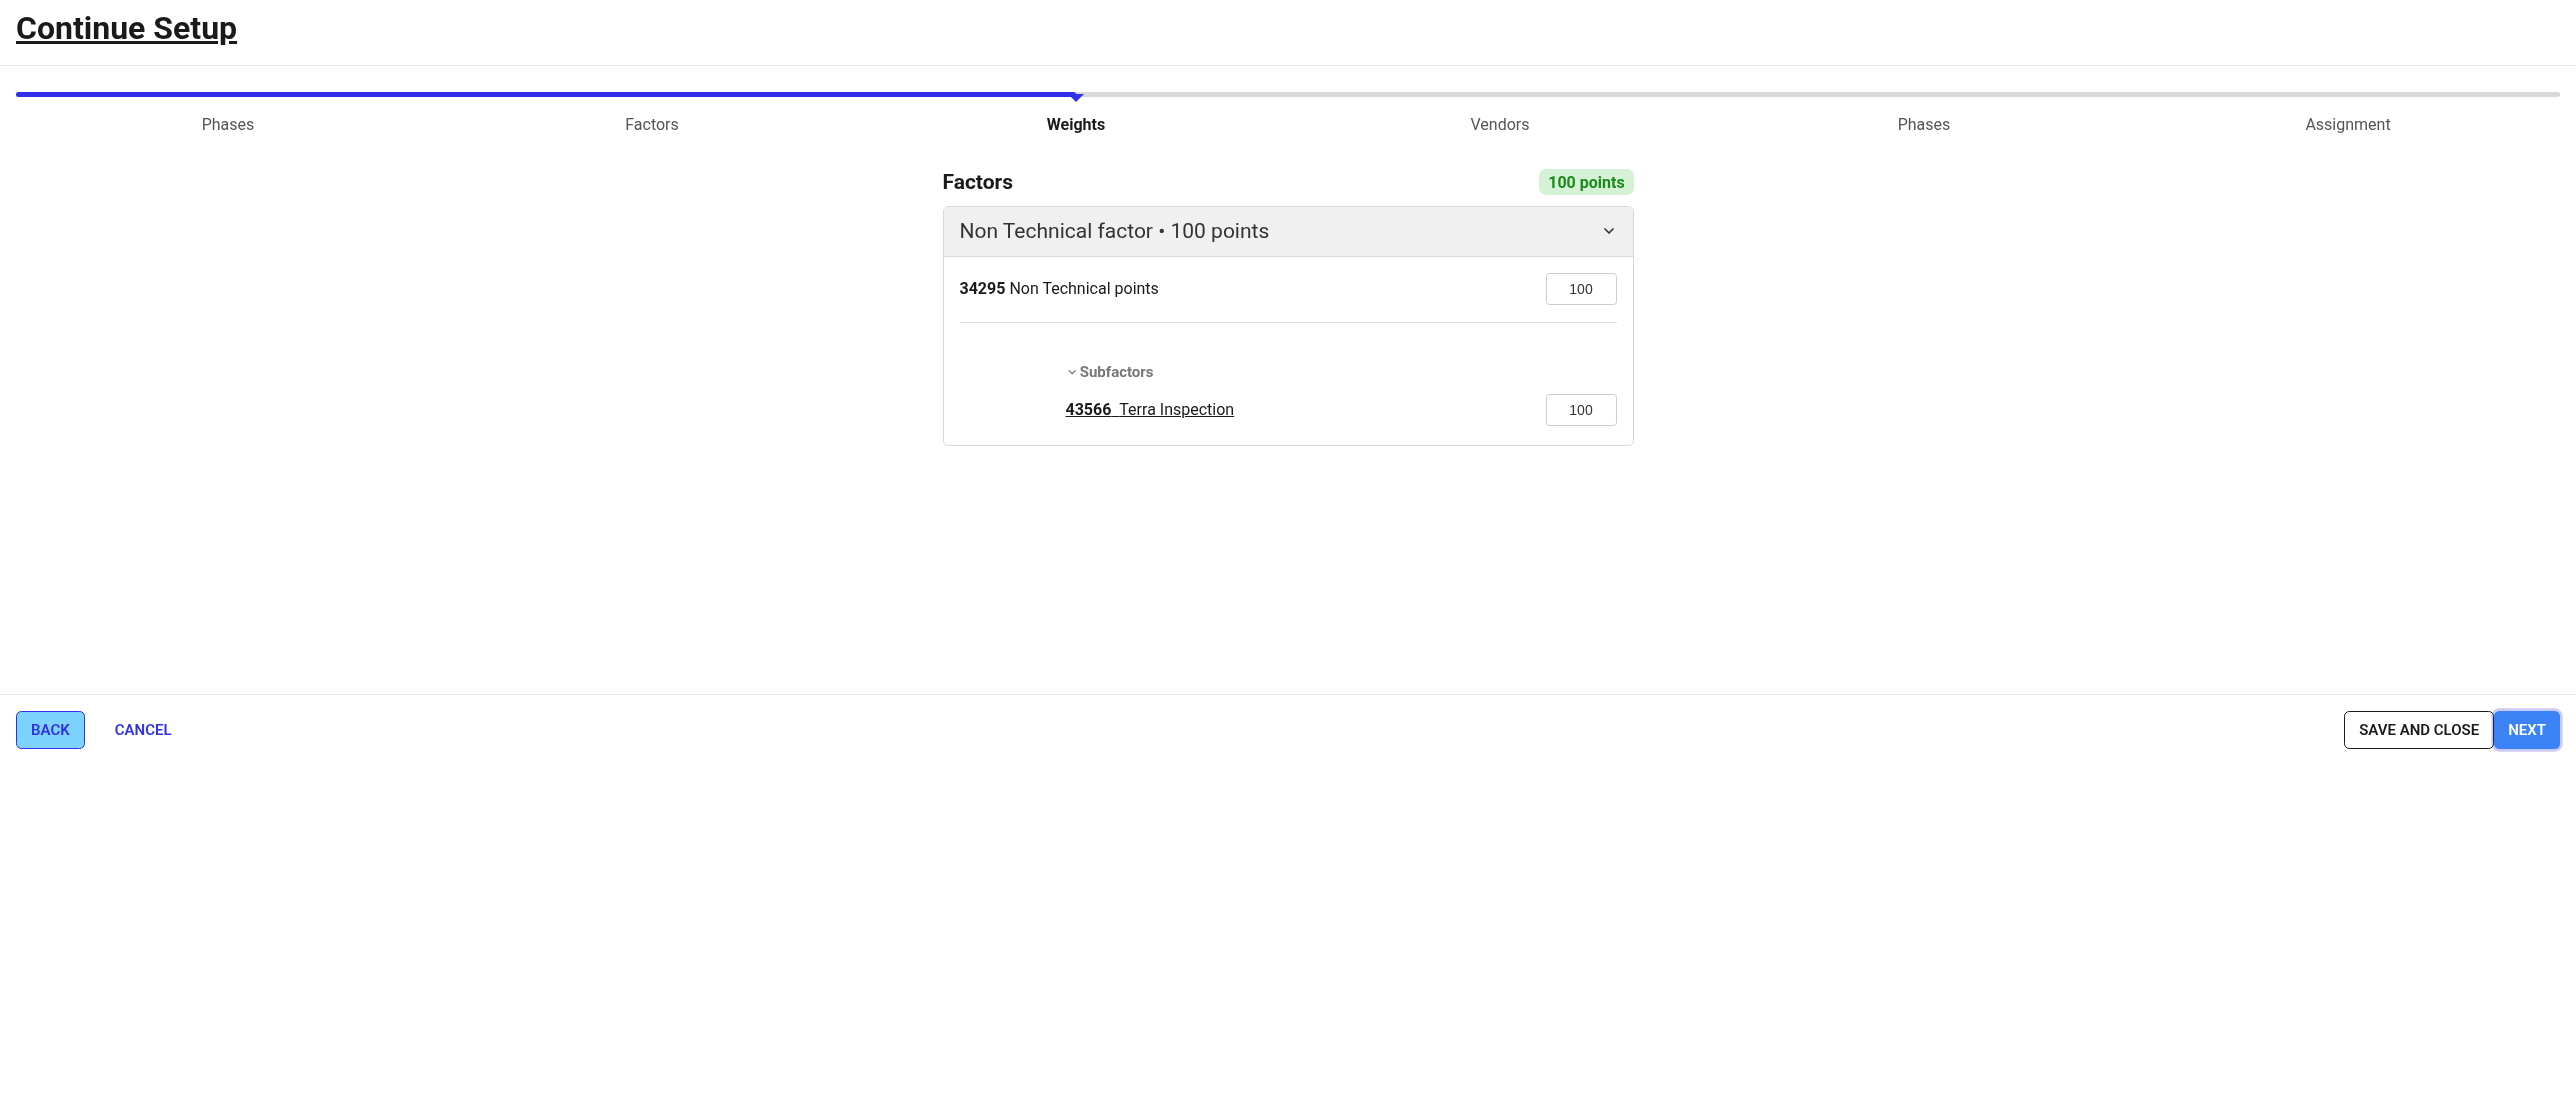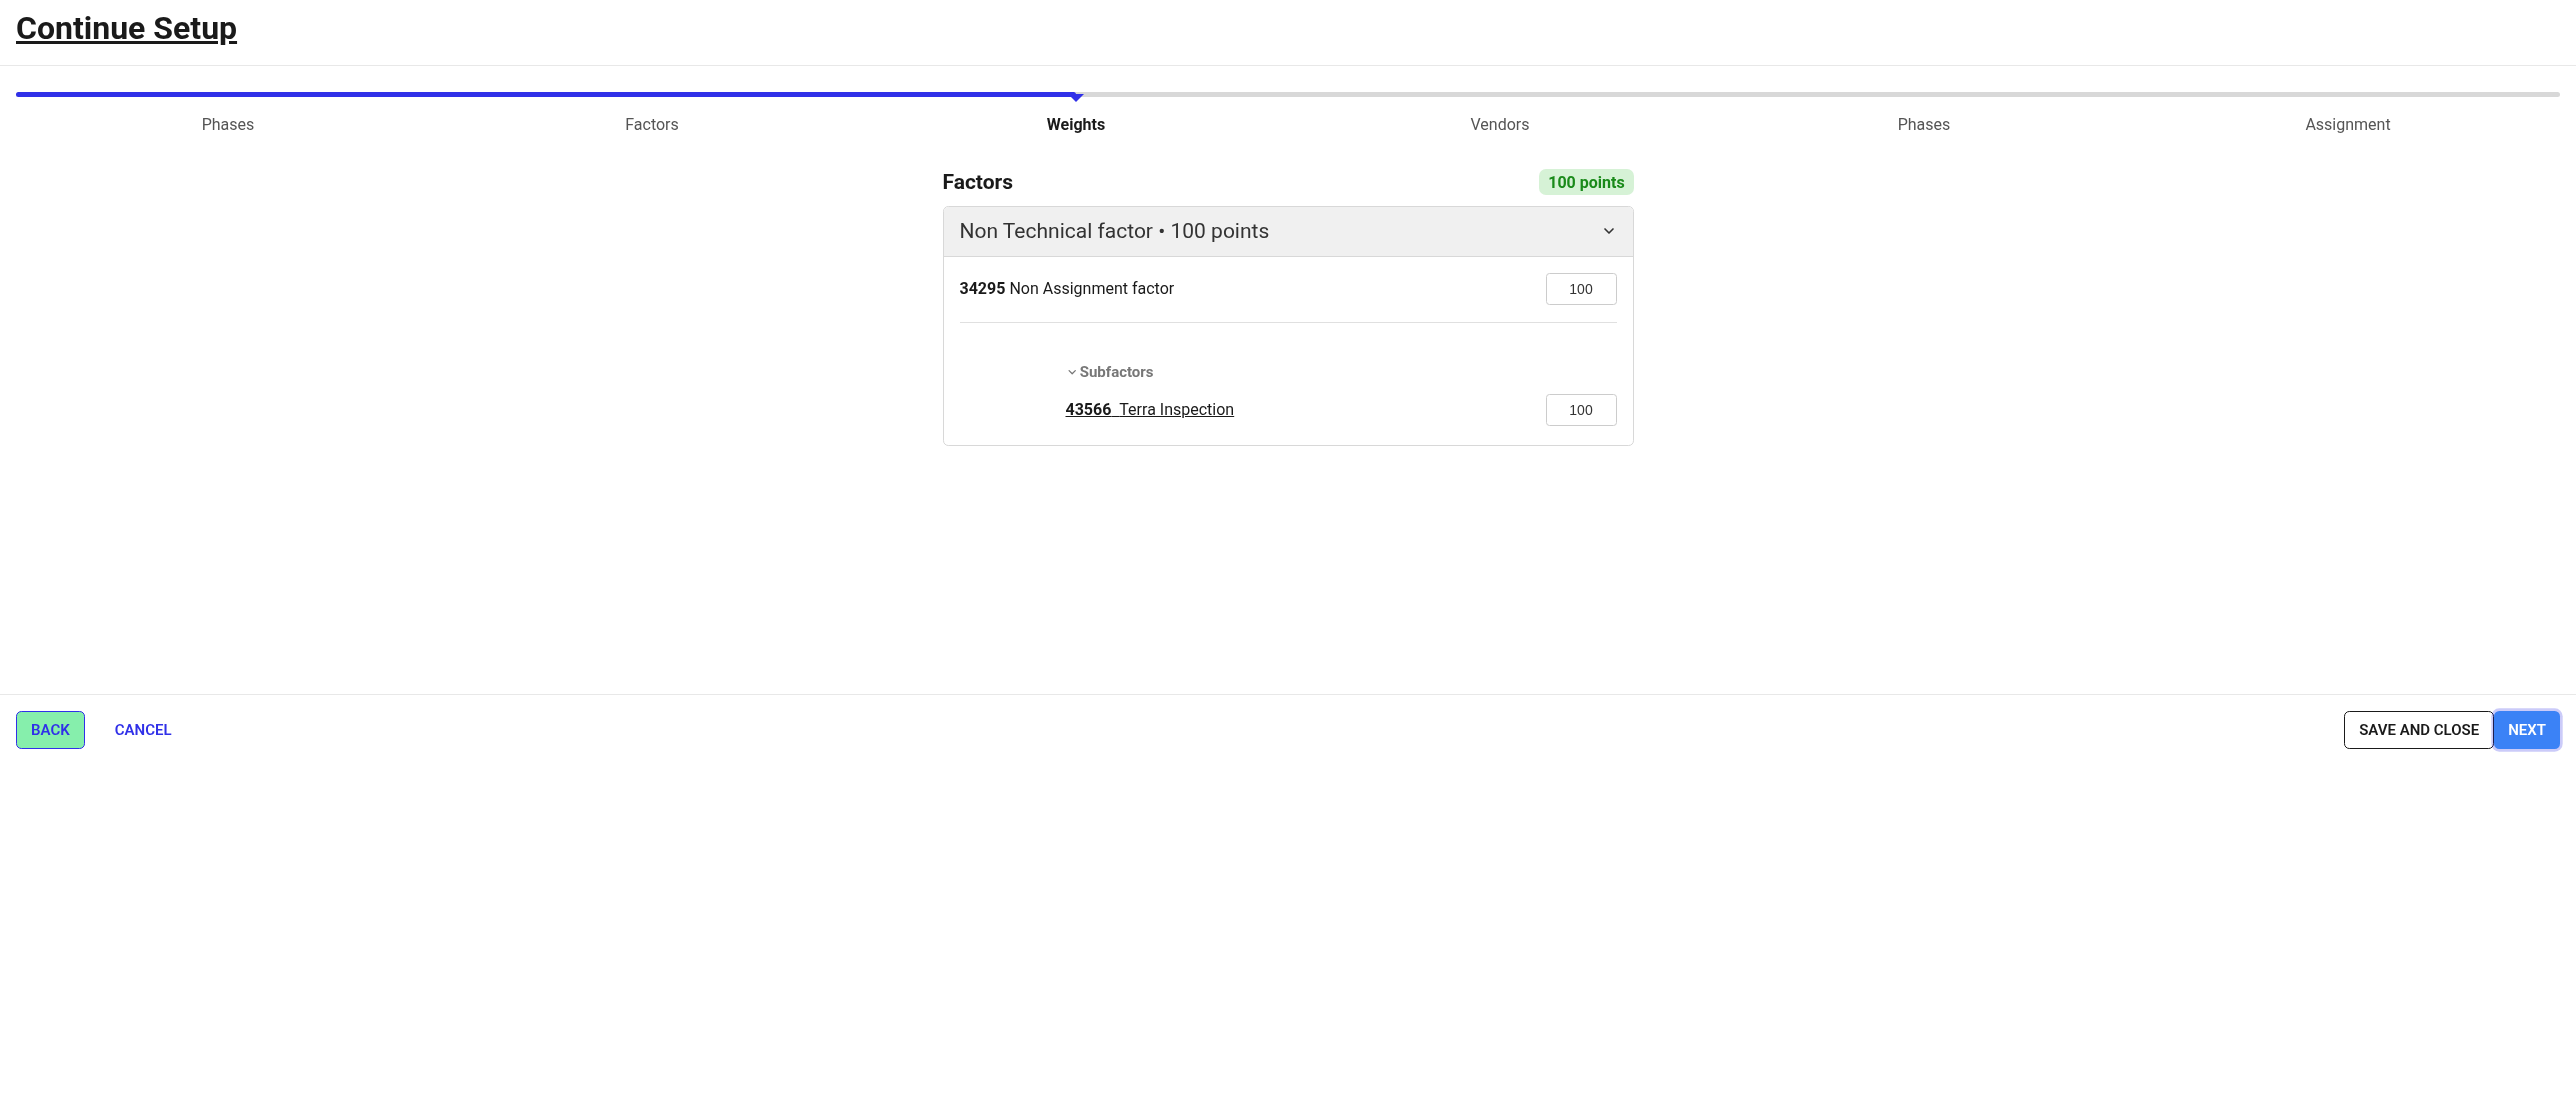--- a/index.html
+++ b/index.html
@@ -204,21 +204,21 @@
       font-weight: 600;
       padding: 8.9px 14px;
       border-radius: 5.3px;
       cursor: pointer;
       border: none;
       background: transparent;
     }
     .btn-outline-blue {
       border: 1.3px solid #3030e8;
       color: #3030e8;
-      background: #86efac;
+      background: #7dd3fc;
     }
     .btn-link-blue {
       color: #3030e8;
     }
     .btn-outline-dark {
       border: 1.3px solid #1a1a1a;
       color: #1a1a1a;
       background: #fff;
     }
     .btn-primary {
@@ -263,21 +263,21 @@
               <polyline points="6 9 12 15 18 9"></polyline>
             </svg>
         </span>
       </div>
 
       <div class="factor-body">
 
         <div class="factor-row">
           <div class="factor-row-label">
             <span class="fid">34295</span>
-            <span>Non Assignment factor</span>
+            <span>Non Technical points</span>
           </div>
           <input type="text" class="factor-input" value="100" style="">
         </div>
 
         <hr class="divider">
 
         <div class="subfactors-block">
           <div class="subfactors-toggle">
             <span>
               <svg width="12.4" height="12.4" viewBox="0 0 24 24" fill="none" stroke="#777" stroke-width="2.5" stroke-linecap="round" stroke-linejoin="round">

